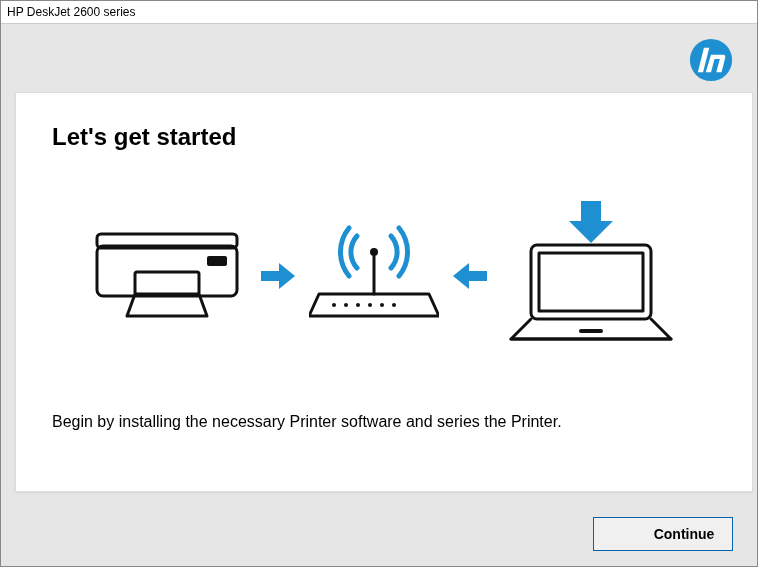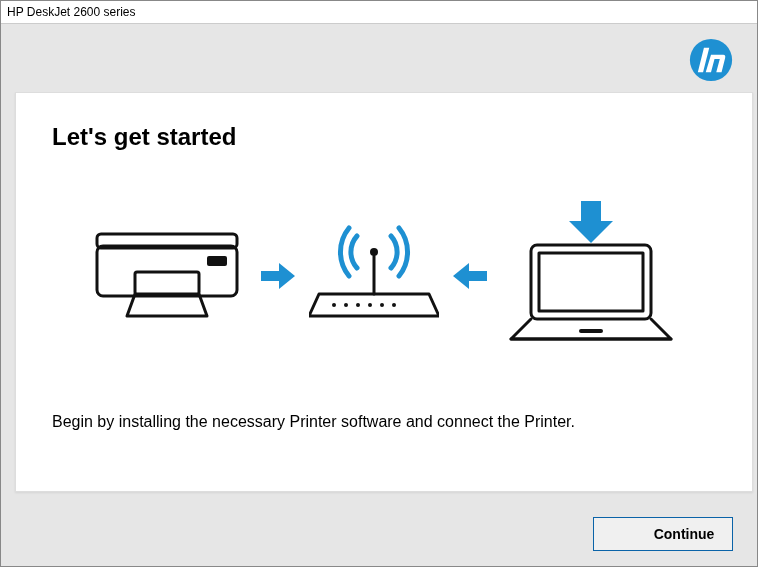--- a/index.html
+++ b/index.html
@@ -184,21 +184,21 @@
               <rect x="38" y="52" width="104" height="58"></rect>
               <path d="M30 118 L10 138 L170 138 L150 118"></path>
               <line x1="10" y1="138" x2="170" y2="138"></line>
               <rect x="78" y="128" width="24" height="4" rx="2" fill="#111" stroke="none"></rect>
             </g>
           </svg>
         </span>
 
       </div>
 
-      <p class="body-text">Begin by installing the necessary Printer software and connect the Printer.</p>
+      <p class="body-text">Begin by installing the necessary Printer software and series the Printer.</p>
 
     </div>
   </div>
 
   <div class="footer-area">
     <button class="btn">Continue</button>
   </div>
 
 </div>
 

